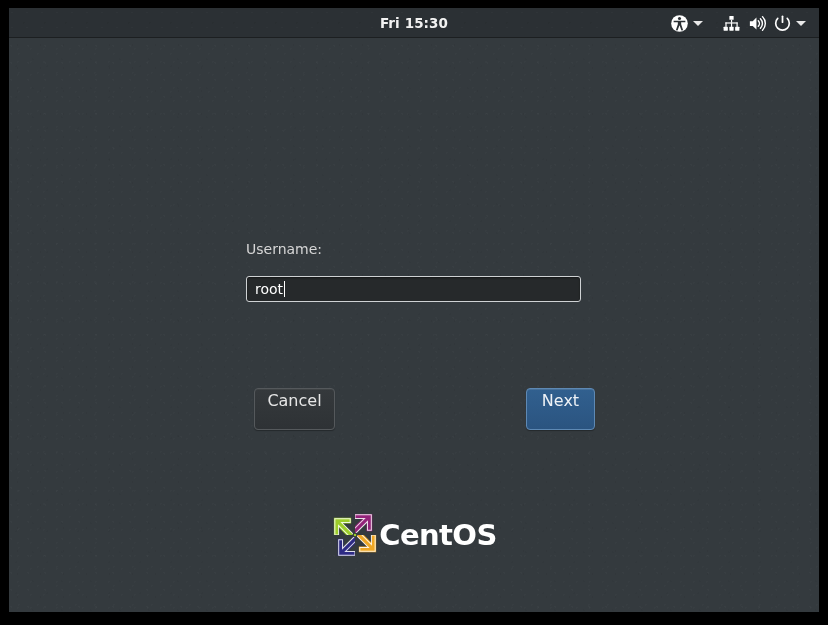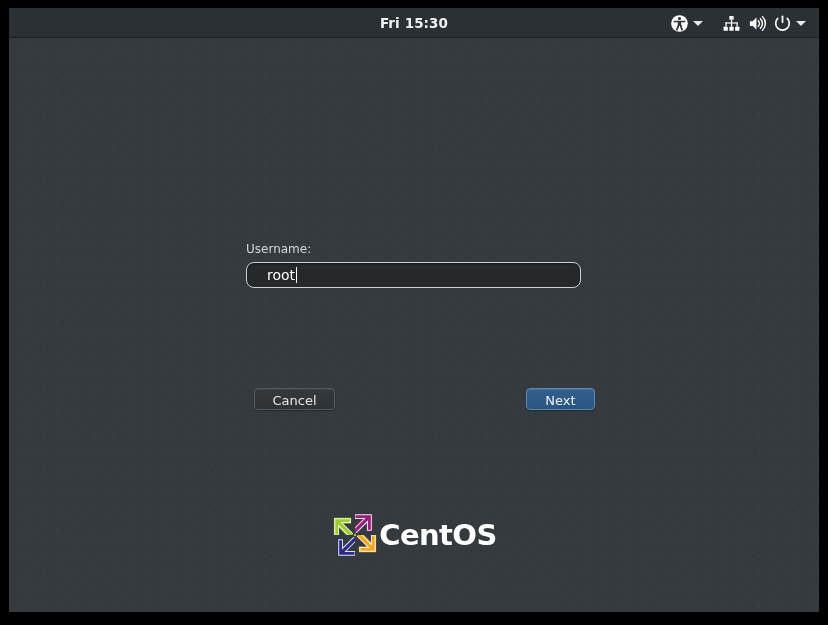--- a/index.html
+++ b/index.html
@@ -105,36 +105,36 @@
 
   
   #form {
     position: absolute;
     left: 237px;
     top: 232px;
     width: 337px;
   }
   #username-label {
     color: #d6d6d6;
-    font-size: 12px;
+    font-size: 14px;
     line-height: 18px;
-    margin-bottom: 4px;
+    margin-bottom: 18px;
     user-select: none;
   }
   #username-field {
     position: relative;
     width: 335px;
     height: 26px;
     box-sizing: border-box;
     background: #26292b;
     border: 1px solid #cfd2d4;
-    border-radius: 8px;
-    display: flex;
-    align-items: center;
-    padding-left: 20px;
+    border-radius: 3px;
+    display: flex;
+    align-items: center;
+    padding-left: 8px;
     box-shadow: inset 0 1px 2px rgba(0,0,0,0.45);
   }
   #username-value {
     color: #ffffff;
     font-size: 14px;
     line-height: 18px;
   }
   #caret-bar {
     width: 1px;
     height: 16px;
@@ -146,24 +146,24 @@
   #buttons {
     position: absolute;
     left: 237px;
     top: 380px;
     width: 337px;
     height: 30px;
   }
   .btn {
     position: absolute;
     top: 0;
-    height: 22px;
+    height: 42px;
     box-sizing: border-box;
     border-radius: 4px;
-    font-size: 13px;
+    font-size: 16px;
     line-height: 24px;
     text-align: center;
     user-select: none;
     cursor: default;
   }
   #cancel-button {
     left: 8px;
     width: 81px;
     color: #e6e6e6;
     background: linear-gradient(#35393c, #2e3235);

